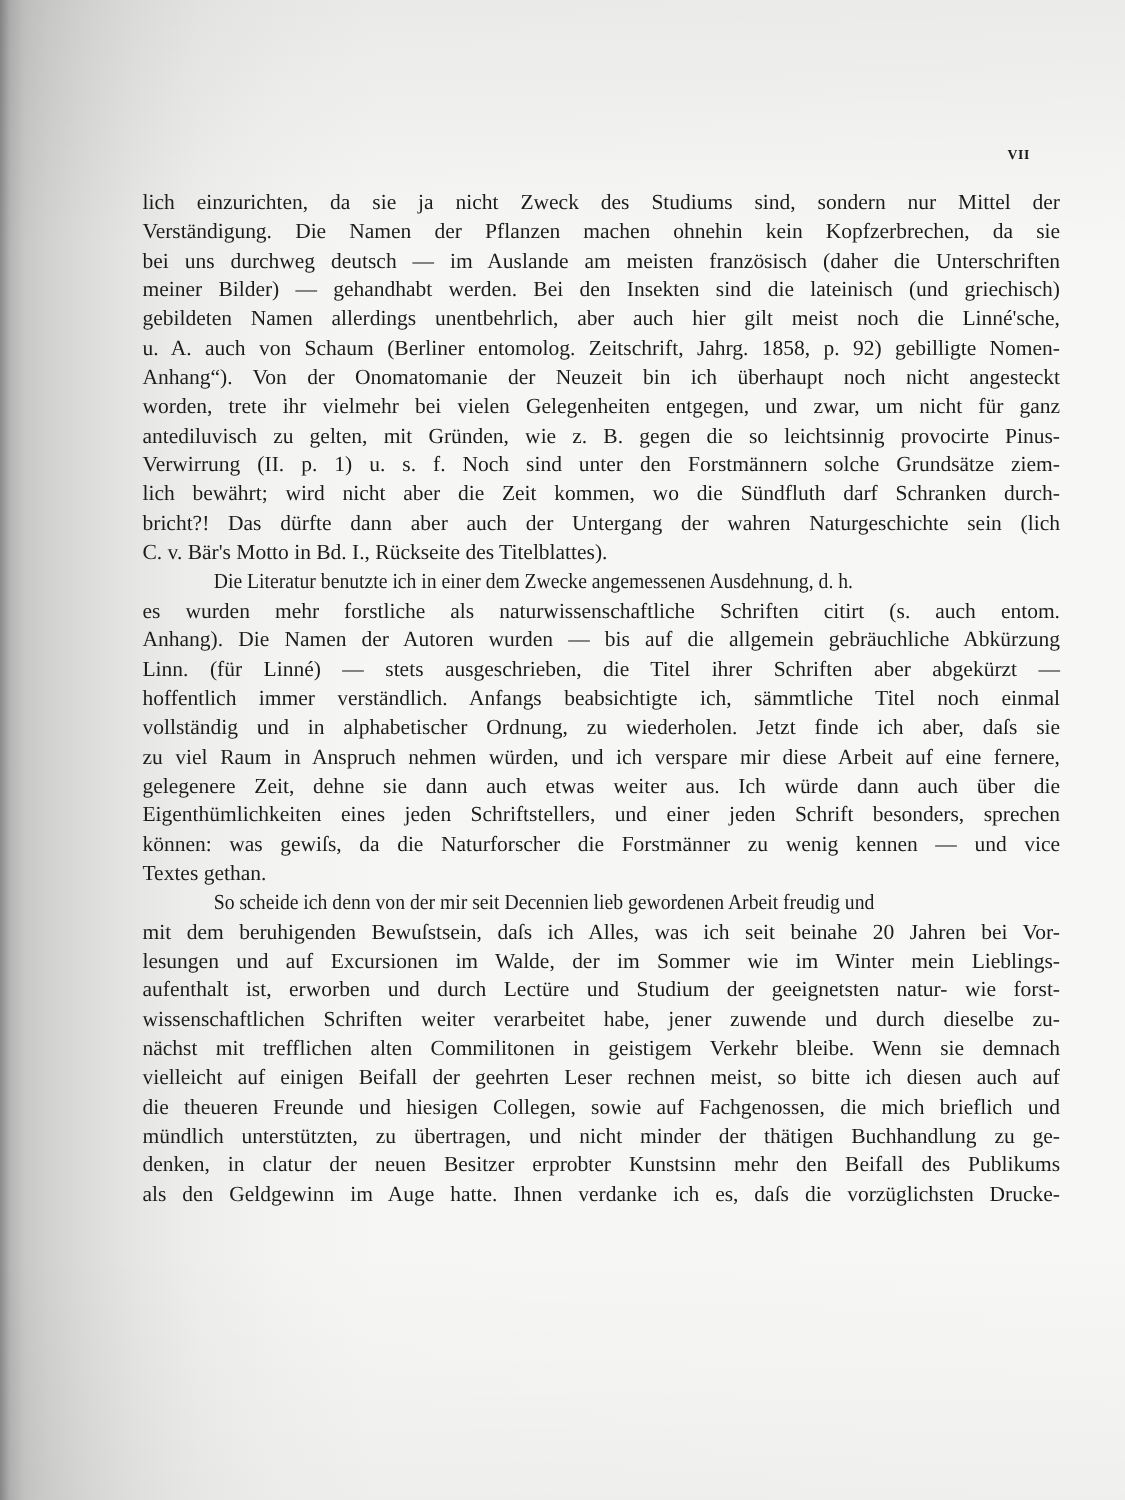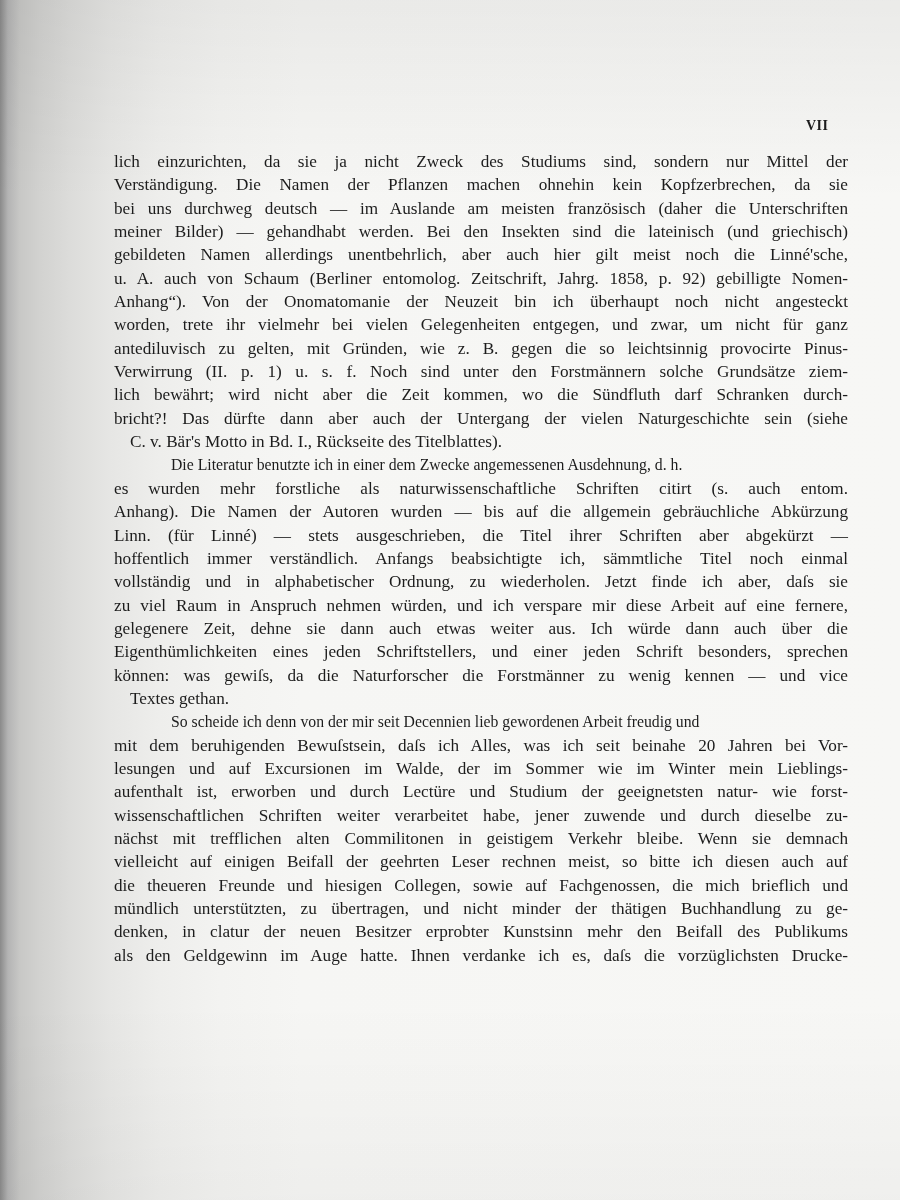--- a/index.html
+++ b/index.html
@@ -17,35 +17,35 @@
         #8a8a8a 0px, #b4b4b4 8px, #c8c8c6 20px, #d2d2d0 40px,
         #dcdcda 70px, #e6e6e4 110px, #eeeeec 160px, #f3f3f1 220px,
         #f6f6f4 300px, #f7f7f5 100%);
   }
   .page::before {
     content: ""; position: absolute; left: 0; top: 0; width: 900px; height: 1200px;
     background: linear-gradient(to bottom, rgba(0,0,0,0.05) 0, rgba(0,0,0,0) 200px, rgba(0,0,0,0) 1000px, rgba(0,0,0,0.03) 100%);
   }
   .page-number {
     position: absolute; top: 118px; left: 806px;
-    font-size: 14px; font-weight: bold; letter-spacing: 0.5px;
+    font-size: 11px; font-weight: bold; letter-spacing: 0.5px;
   }
   .text-block {
     position: absolute; left: 114px; top: 150px; width: 734px;
   }
   .line {
     display: block; height: 23.35px; line-height: 23.35px;
     font-size: 17.2px;
     text-align: justify; text-align-last: justify;
     white-space: nowrap; overflow: visible;
   }
   .line.last { text-align-last: left; }
   .line.indent { padding-left: 57px; }
   .line span.j { display: inline-block; width: 100%; text-align: justify; text-align-last: justify; }
-  .line.last span.j { text-align-last: left; margin-left: 16px; }
+  .line.last span.j { text-align-last: left; }
   .line.indent span.j { width: calc(100% - 57px); }
 </style>
 </head>
 <body>
 
 <div class="page">
   <div class="page-number">VII</div>
 
   <div class="text-block">
     <div>
@@ -53,21 +53,21 @@
       <div class="line"><span class="j" style="">Verständigung. Die Namen der Pflanzen machen ohnehin kein Kopfzerbrechen, da sie</span></div>
       <div class="line"><span class="j" style="">bei uns durchweg deutsch — im Auslande am meisten französisch (daher die Unterschriften</span></div>
       <div class="line"><span class="j" style="">meiner Bilder) — gehandhabt werden. Bei den Insekten sind die lateinisch (und griechisch)</span></div>
       <div class="line"><span class="j" style="">gebildeten Namen allerdings unentbehrlich, aber auch hier gilt meist noch die Linné'sche,</span></div>
       <div class="line"><span class="j" style="">u. A. auch von Schaum (Berliner entomolog. Zeitschrift, Jahrg. 1858, p. 92) gebilligte Nomen-</span></div>
       <div class="line"><span class="j" style="">Anhang“). Von der Onomatomanie der Neuzeit bin ich überhaupt noch nicht angesteckt</span></div>
       <div class="line"><span class="j" style="">worden, trete ihr vielmehr bei vielen Gelegenheiten entgegen, und zwar, um nicht für ganz</span></div>
       <div class="line"><span class="j" style="">antediluvisch zu gelten, mit Gründen, wie z. B. gegen die so leichtsinnig provocirte Pinus-</span></div>
       <div class="line"><span class="j" style="">Verwirrung (II. p. 1) u. s. f. Noch sind unter den Forstmännern solche Grundsätze ziem-</span></div>
       <div class="line"><span class="j" style="">lich bewährt; wird nicht aber die Zeit kommen, wo die Sündfluth darf Schranken durch-</span></div>
-      <div class="line"><span class="j" style="">bricht?! Das dürfte dann aber auch der Untergang der vielen Naturgeschichte sein (siehe</span></div>
+      <div class="line"><span class="j" style="">bricht?! Das dürfte dann aber auch der Untergang der wahren Naturgeschichte sein (lich</span></div>
       <div class="line last"><span class="j" style="">C. v. Bär's Motto in Bd. I., Rückseite des Titelblattes).</span></div>
     </div>
     <div>
       <div class="line indent"><span class="j" style="display: inline-block; width: auto; transform-origin: left center; transform: scaleX(0.9158); white-space: nowrap;">Die Literatur benutzte ich in einer dem Zwecke angemessenen Ausdehnung, d. h.</span></div>
       <div class="line"><span class="j" style="">es wurden mehr forstliche als naturwissenschaftliche Schriften citirt (s. auch entom.</span></div>
       <div class="line"><span class="j" style="">Anhang). Die Namen der Autoren wurden — bis auf die allgemein gebräuchliche Abkürzung</span></div>
       <div class="line"><span class="j" style="">Linn. (für Linné) — stets ausgeschrieben, die Titel ihrer Schriften aber abgekürzt —</span></div>
       <div class="line"><span class="j" style="">hoffentlich immer verständlich. Anfangs beabsichtigte ich, sämmtliche Titel noch einmal</span></div>
       <div class="line"><span class="j" style="">vollständig und in alphabetischer Ordnung, zu wiederholen. Jetzt finde ich aber, daſs sie</span></div>
       <div class="line"><span class="j" style="">zu viel Raum in Anspruch nehmen würden, und ich verspare mir diese Arbeit auf eine fernere,</span></div>

